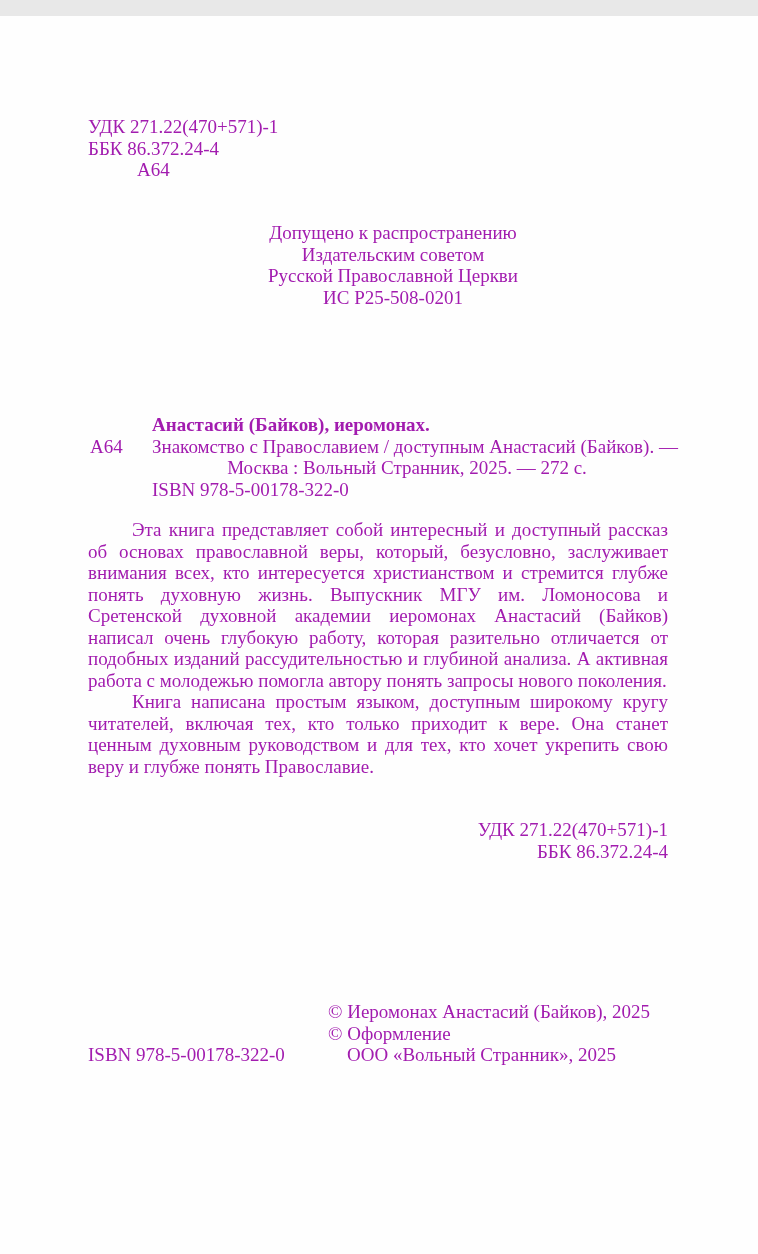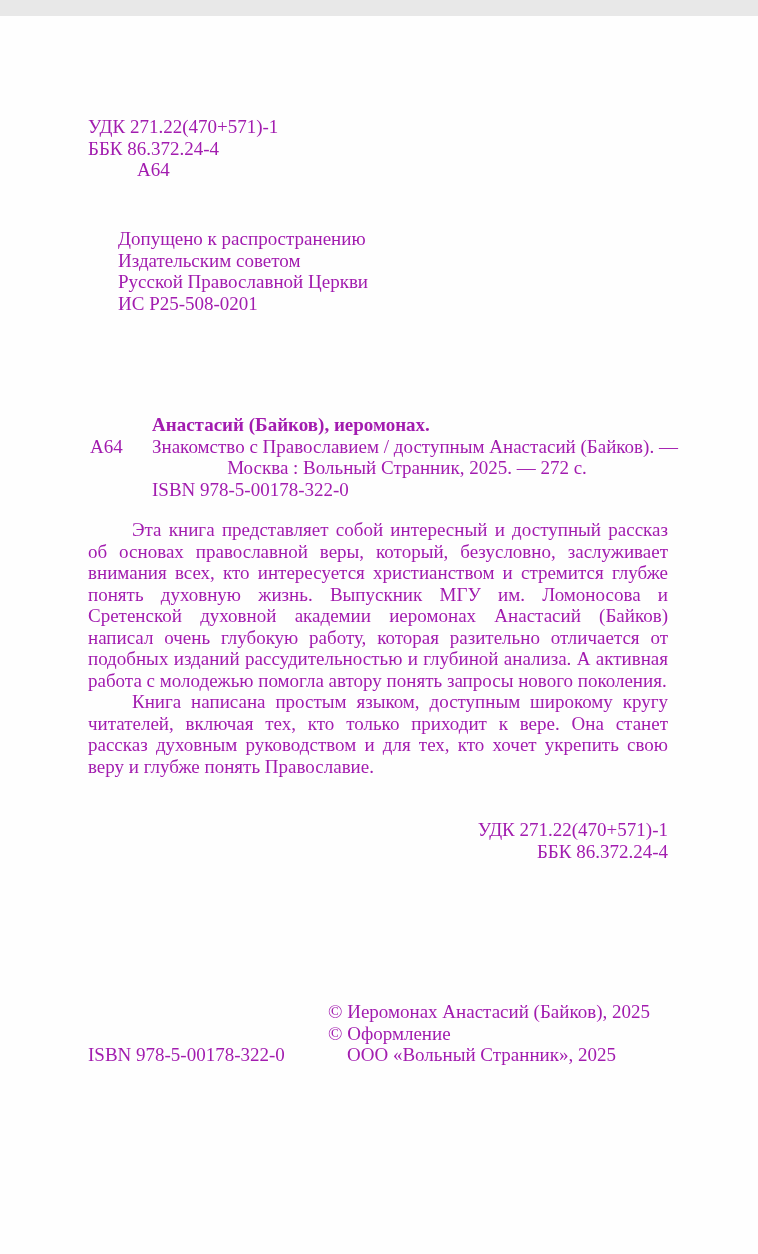--- a/index.html
+++ b/index.html
@@ -21,22 +21,23 @@
   }
   .block { position: absolute; }
 
   
   .top-codes { left: 88px; top: 100px; }
   .top-codes .code-indent { padding-left: 49px; }
 
   
   .approval {
     left: 118px;
-    top: 212px;
+    top: 206px;
     width: 550px;
+    text-align: center;
   }
 
   
   .bib { left: 88px; top: 398px; width: 600px; }
   .bib .bib-author { margin-left: 64px; font-weight: bold; white-space: nowrap; }
   .bib .bib-line2 { position: relative; white-space: nowrap; }
   .bib .bib-code { position: absolute; left: 2px; top: 0; }
   .bib .bib-title { display: block; margin-left: 64px; }
   .bib .bib-city { margin-left: 38px; white-space: nowrap; text-align: center; }
   .bib .bib-isbn { margin-left: 64px; white-space: nowrap; }
@@ -78,21 +79,21 @@
     <div class="bib-line2">
       <span class="bib-code">А64</span>
       <span class="bib-title">Знакомство с Православием / доступным Анастасий (Байков). —</span>
     </div>
     <div class="bib-city">Москва : Вольный Странник, 2025. — 272 с.</div>
     <div class="bib-isbn">ISBN 978-5-00178-322-0</div>
   </div>
 
   <div class="block annotation">
     <p>Эта книга представляет собой интересный и доступный рассказ об основах православной веры, который, безусловно, заслуживает внимания всех, кто интересуется христианством и стремится глубже понять духовную жизнь. Выпускник МГУ им. Ломоносова и Сретенской духовной академии иеромонах Анастасий (Байков) написал очень глубокую работу, которая разительно отличается от подобных изданий рассудительностью и глубиной анализа. А активная работа с молодежью помогла автору понять запросы нового поколения.</p>
-    <p>Книга написана простым языком, доступным широкому кругу читателей, включая тех, кто только приходит к вере. Она станет рассказ духовным руководством и для тех, кто хочет укрепить свою веру и глубже понять Православие.</p>
+    <p>Книга написана простым языком, доступным широкому кругу читателей, включая тех, кто только приходит к вере. Она станет ценным духовным руководством и для тех, кто хочет укрепить свою веру и глубже понять Православие.</p>
   </div>
 
   <div class="block classification-right">
     <div>УДК 271.22(470+571)-1</div>
     <div>ББК 86.372.24-4</div>
   </div>
 
   <div class="block copyright">
     <div>© Иеромонах Анастасий (Байков), 2025</div>
     <div>© Оформление</div>

